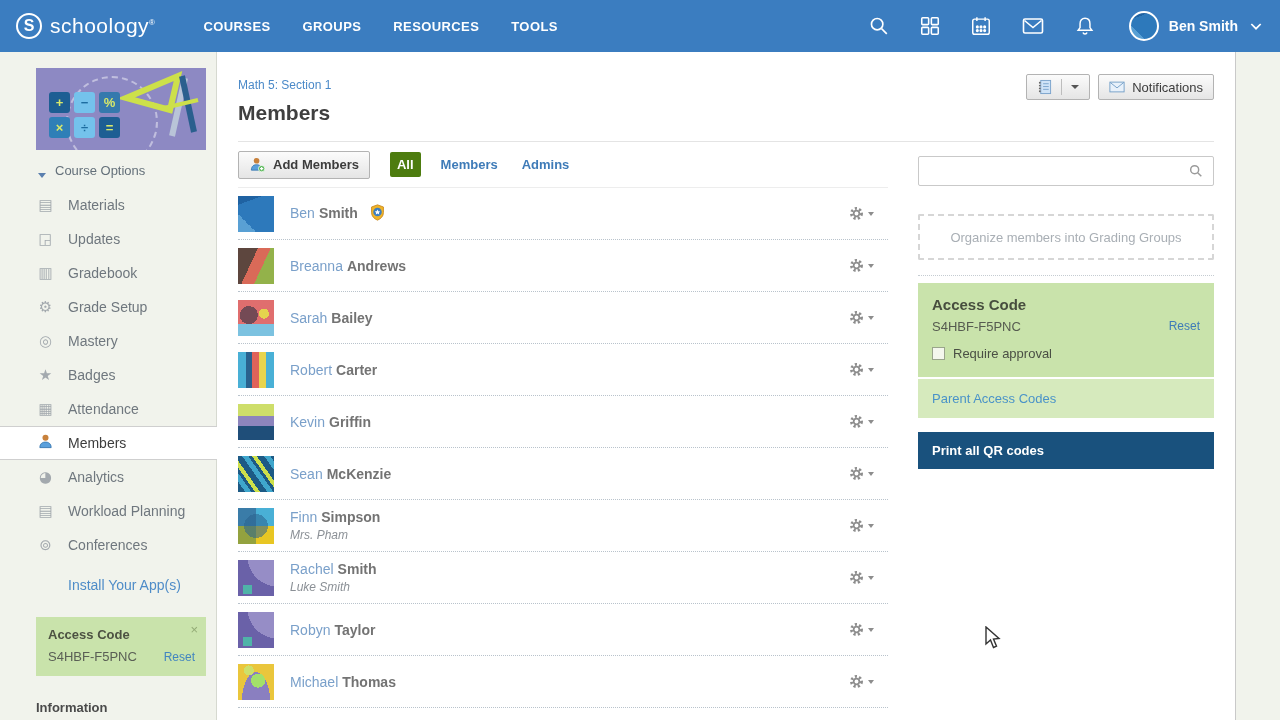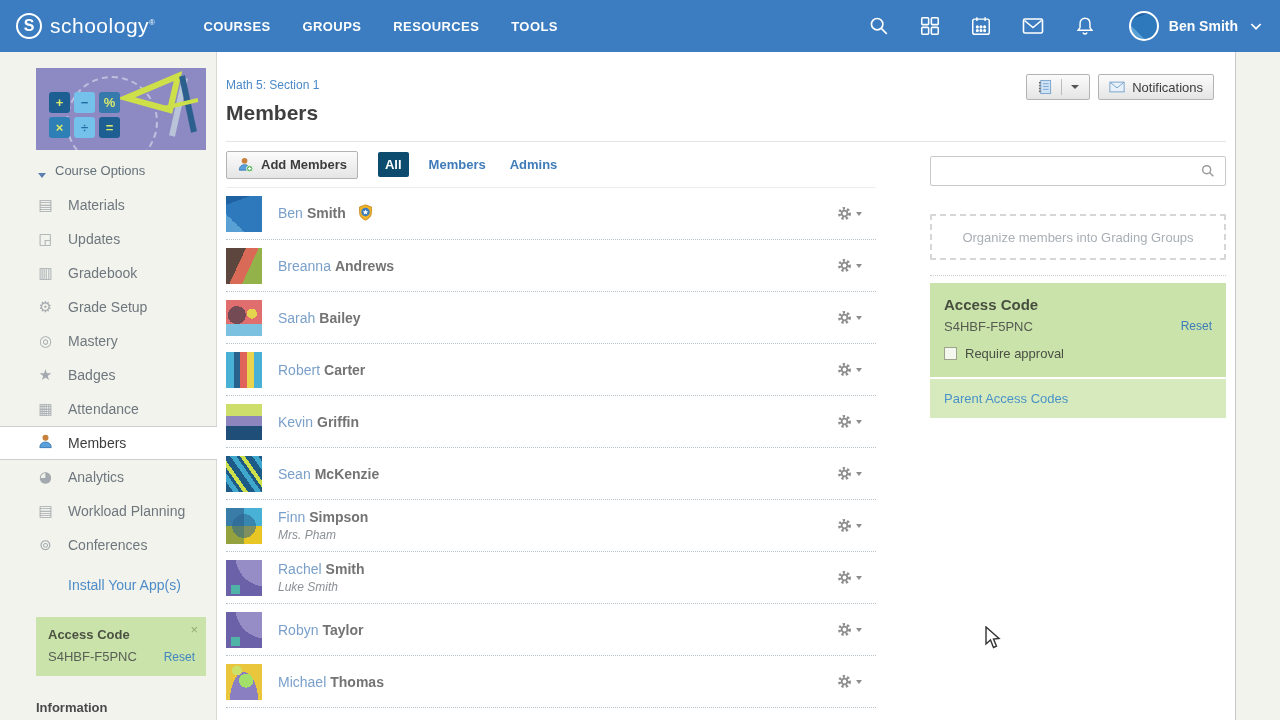--- a/index.html
+++ b/index.html
@@ -18,21 +18,21 @@
   .nav-link { color:#fff; font-weight:bold; font-size:13px; letter-spacing:.4px; }
   .top-icons { margin-left:auto; display:flex; align-items:center; gap:29px; }
   .tico { display:flex; align-items:center; cursor:pointer; }
   .user { display:flex; align-items:center; gap:10px; margin-left:4px; cursor:pointer; }
   .avatar-top { width:30px; height:30px; border-radius:50%; border:2px solid #fff; }
   .user-name { color:#fff; font-weight:bold; font-size:14px; }
 
   
   .page { display:flex; height:668px; }
   .sidebar { width:217px; background:#f1f3ec; border-right:1px solid #d6d9d0; padding-top:16px; position:relative; z-index:1; }
-  .main { width:1019px; background:#fff; border-right:1px solid #c9c9c9; padding:0 9px; position:relative; }
+  .main { width:1019px; background:#fff; border-right:1px solid #c9c9c9; padding:0 21px; position:relative; }
   .rightstrip { flex:1; background:#f1f3ec; }
 
   
   .course-card { width:170px; height:82px; margin-left:36px; background:#8d89c3; position:relative; overflow:hidden; cursor:pointer; }
   .course-card .dash-circle { position:absolute; left:30px; top:8px; width:92px; height:92px;
         border:2px dashed rgba(255,255,255,.45); border-radius:50%; }
   .tiles { position:absolute; left:13px; top:24px; display:grid; grid-template-columns:repeat(3,21px); gap:4px; }
   .tile { width:21px; height:21px; border-radius:3px; display:flex; align-items:center; justify-content:center;
           font-size:13px; font-weight:bold; color:#d9e96a; }
   .t1,.t6 { background:#1d5e93; } .t2,.t5 { background:#74c2ec; color:#1d6ca0; }
@@ -67,21 +67,21 @@
   .caret-sm { width:0; height:0; border-left:4px solid transparent; border-right:4px solid transparent; border-top:4px solid #555; }
   .main-hr { border:none; border-top:1px solid #e4e4e4; margin-top:16px; }
 
   .cols { display:flex; justify-content:space-between; }
   .leftcol { width:650px; }
   .rightcol { width:296px; }
 
   
   .toolbar { height:46px; display:flex; align-items:center; gap:14px; border-bottom:1px solid #ededed; }
   .add-btn { height:28px; font-weight:bold; }
-  .filter-all { background:#0c4a6e; color:#fff; font-weight:bold; font-size:13px; padding:5px 7px; border-radius:2px; }
+  .filter-all { background:#4d7c0f; color:#fff; font-weight:bold; font-size:13px; padding:5px 7px; border-radius:2px; }
   .filter-link { color:#3e7bb8; font-weight:bold; font-size:13px; padding:5px 4px; }
 
   
   .member-row { display:flex; align-items:center; min-height:52px; border-bottom:1px dotted #b9c3cc; }
   .m-avatar { width:36px; height:36px; margin-right:16px; flex:none; cursor:pointer; }
   .m-line { font-size:14px; }
   .first { color:#7aa0ca; } .last { color:#737373; font-weight:bold; margin-left:4px; }
   .badge { margin-left:7px; vertical-align:-3px; }
   .sub { font-size:12px; color:#8b9096; margin-top:3px;font-style:italic; }
   .gear-wrap { margin-left:auto; display:flex; align-items:center; gap:4px; padding-right:14px; cursor:pointer; }
@@ -541,20 +541,21 @@
             <span>S4HBF-F5PNC</span>
             <a class="reset-link">Reset</a>
           </div>
           <div class="approve-row">
             <input type="checkbox" class="cb" style="">
             <span>Require approval</span>
           </div>
         </div>
         <a class="parent-codes">Parent Access Codes</a>
 
+        <div class="qr-bar">Print all QR codes</div>
       </div>
     </div>
   </div>
 
   <div class="rightstrip"></div>
 </div>
 
 <svg class="cursor" width="20" height="24" viewBox="0 0 20 24">
   <path d="M2 1 L2 18 L6.5 14 L9.5 21.5 L12.5 20.2 L9.5 13 L15 12.5 Z" fill="#fff" stroke="#333" stroke-width="1.4"></path>
 </svg>

